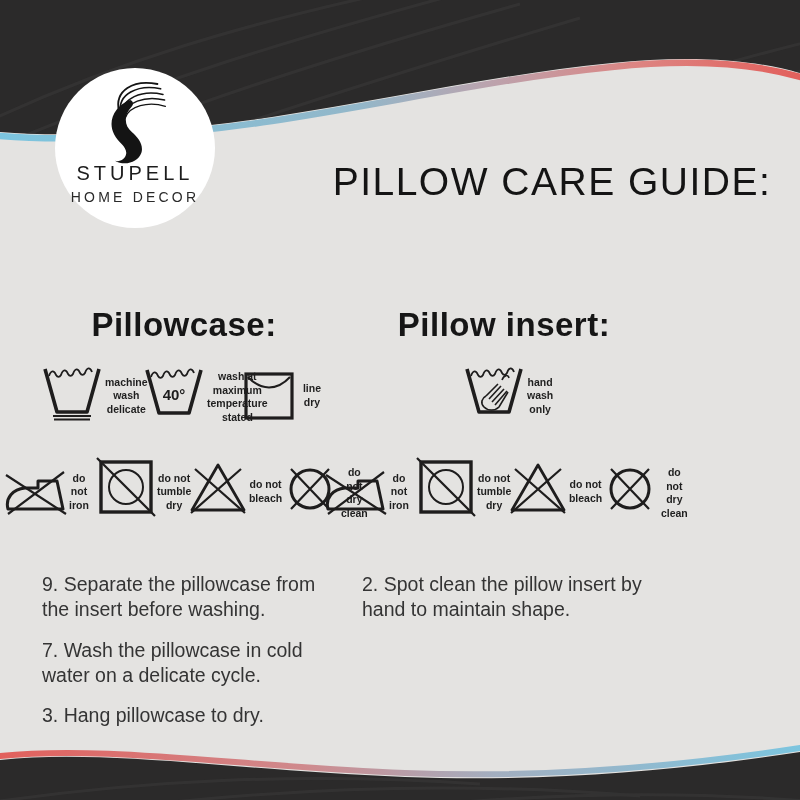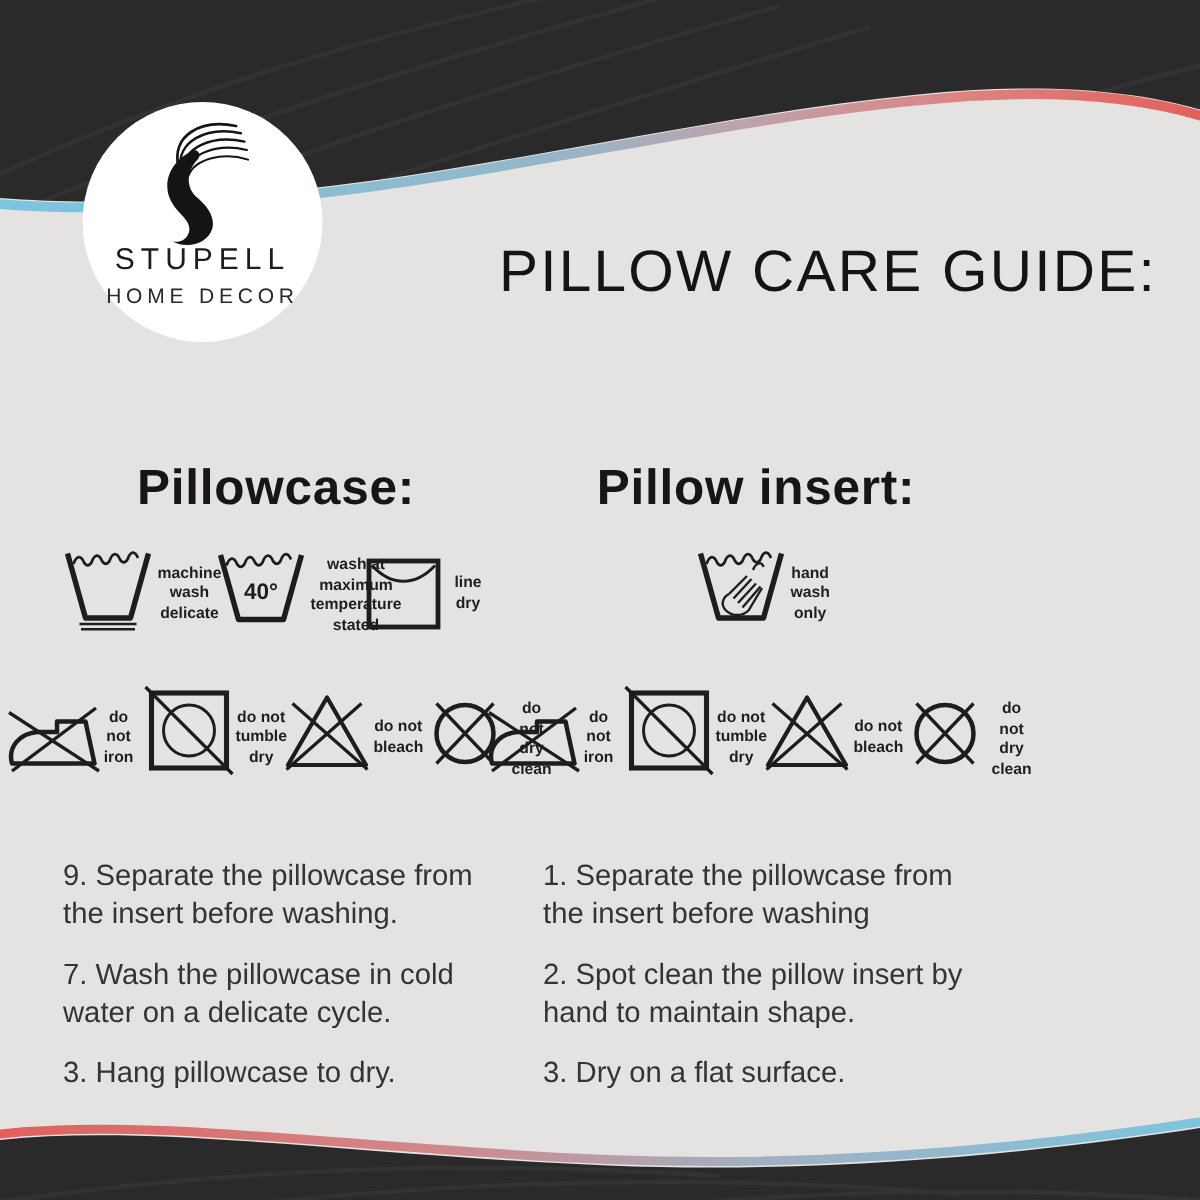--- a/index.html
+++ b/index.html
@@ -227,23 +227,21 @@
             <svg width="62" height="60" viewBox="0 0 62 60" fill="none" stroke="#1e1d1d">
               <circle cx="31" cy="30" r="19" stroke-width="3"></circle>
               <path d="M12,10 L50,50 M50,10 L12,50" stroke-width="2.2"></path>
             </svg>
           </span>
           <span class="care-label">do not dry clean</span>
         </div>
       </div>
 
       <div class="steps">
-        <p>1. Separate the pillowcase from the insert before washing</p>
         <p>2. Spot clean the pillow insert by hand to maintain shape.</p>
-        <p>3. Dry on a flat surface.</p>
       </div>
     </div>
   </div>
 
   <svg class="ftr" viewBox="0 0 800 56" preserveAspectRatio="none">
     <defs>
       <linearGradient id="fgrad" x1="0" y1="0" x2="1" y2="0">
         <stop offset="0" stop-color="#e2605c"></stop>
           <stop offset="0.38" stop-color="#cf8a8d"></stop>
         <stop offset="0.62" stop-color="#a3afc0"></stop>

